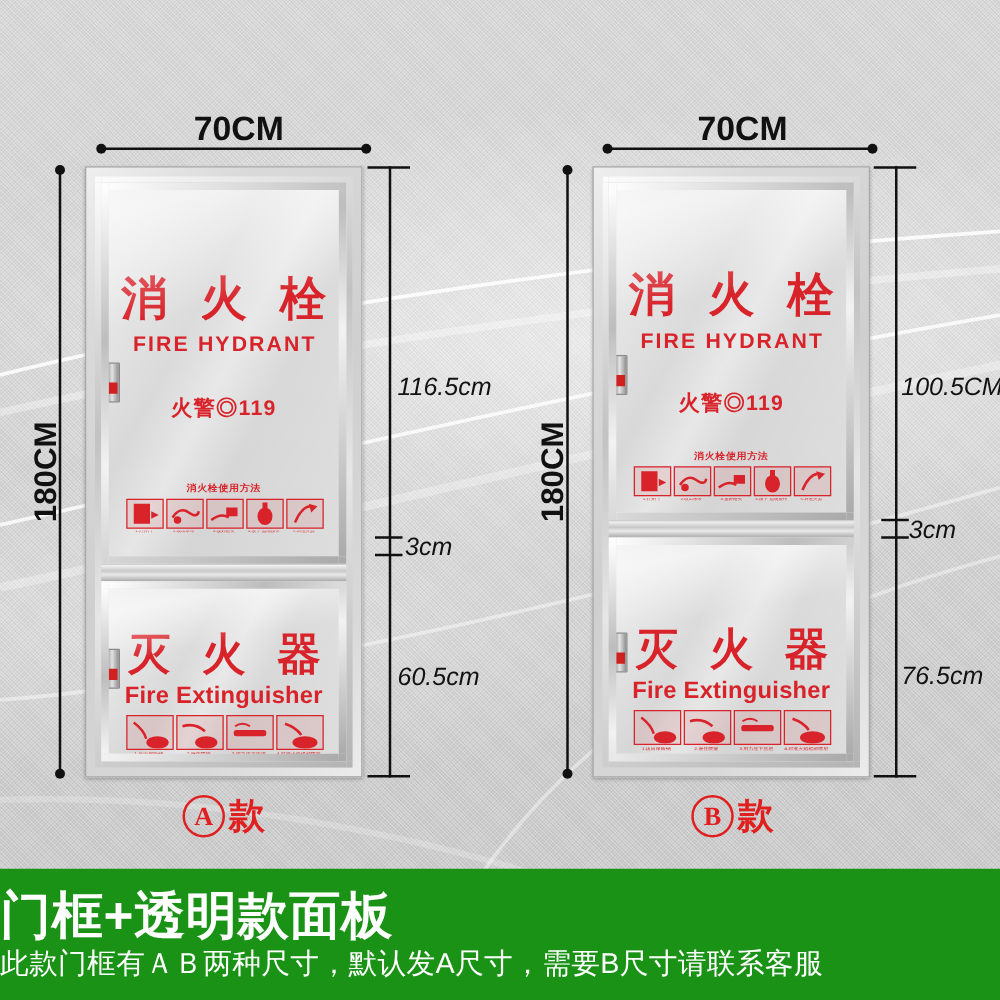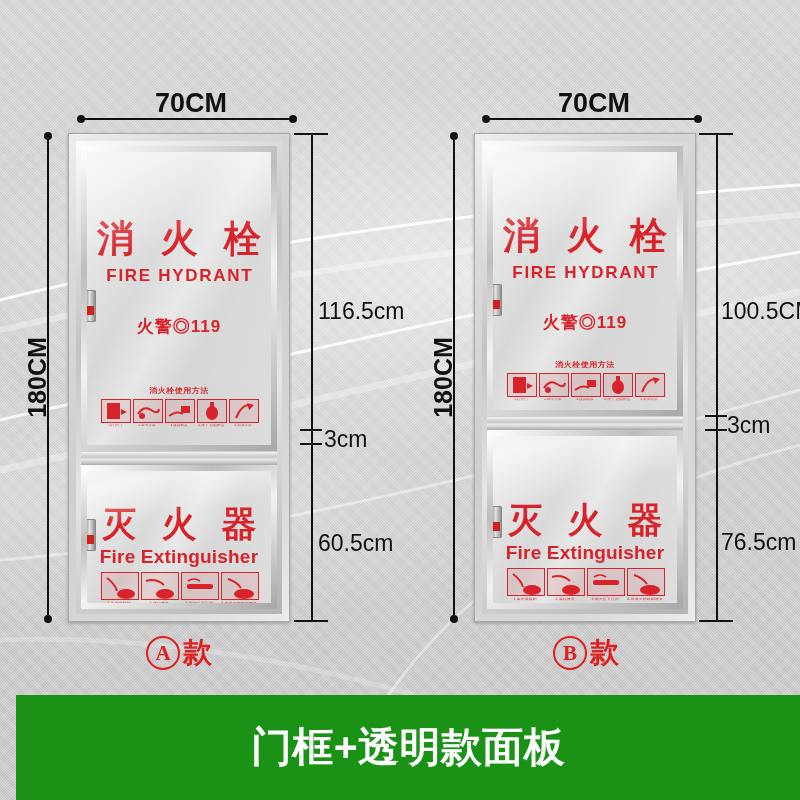--- a/index.html
+++ b/index.html
@@ -203,23 +203,24 @@
     position: absolute;
     height: 2px;
     width: 34px;
     background: #111;
   }
   .tick-sm { width: 22px; }
 
   .dim-label {
     position: absolute;
     color: #111;
-    font-size: 23px;
+    font-size: 20px;
     line-height: 1;
     white-space: nowrap;
+    font-style: italic;
   }
   .label-vert {
     position: absolute;
     color: #111;
     font-size: 25px;
     font-weight: 600;
     transform: rotate(-90deg);
     transform-origin: center center;
     white-space: nowrap;
   }
@@ -251,28 +252,28 @@
     border-radius: 50%;
     font-size: 21px;
     font-weight: 700;
     line-height: 1;
     font-family: "Liberation Serif", serif;
   }
 
   
   .banner {
     position: absolute;
-    left: 16px; right: 0;
+    left: 0; right: 0;
     bottom: 0;
     height: 105px;
     background: #1a9216;
     color: #fff;
     display: flex;
     flex-direction: column;
-    align-items: center;
+    align-items: flex-start;
     justify-content: center;
     gap: 4px;
   }
   .banner-title {
     font-size: 41px;
     font-weight: 700;
     letter-spacing: 0.01em;
     line-height: 1.05;
   }
   .banner-sub {
@@ -557,15 +558,16 @@
   <div class="dim-label" style="left:727px; top:414px;">3cm</div>
   <div class="dim-label" style="left:721px; top:531px;">76.5cm</div>
 
   <div class="model-cap" style="left:553px; top:633px;">
     <span class="circle-letter">B</span>
     <span>款</span>
   </div>
 
   <div class="banner">
     <div class="banner-title">门框+透明款面板</div>
+    <div class="banner-sub">此款门框有ＡＢ两种尺寸，默认发A尺寸，需要B尺寸请联系客服</div>
   </div>
 
 </div>
 
 </body></html>

